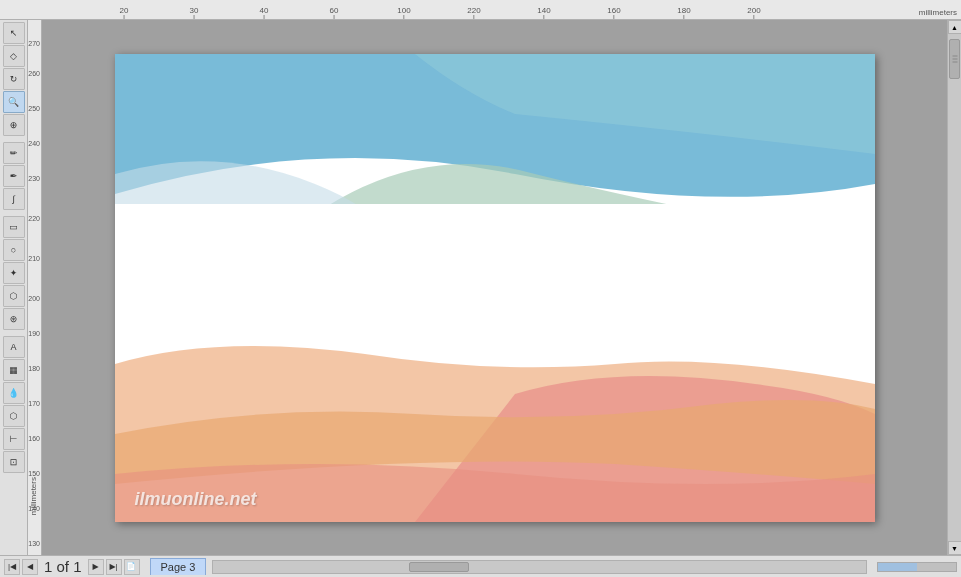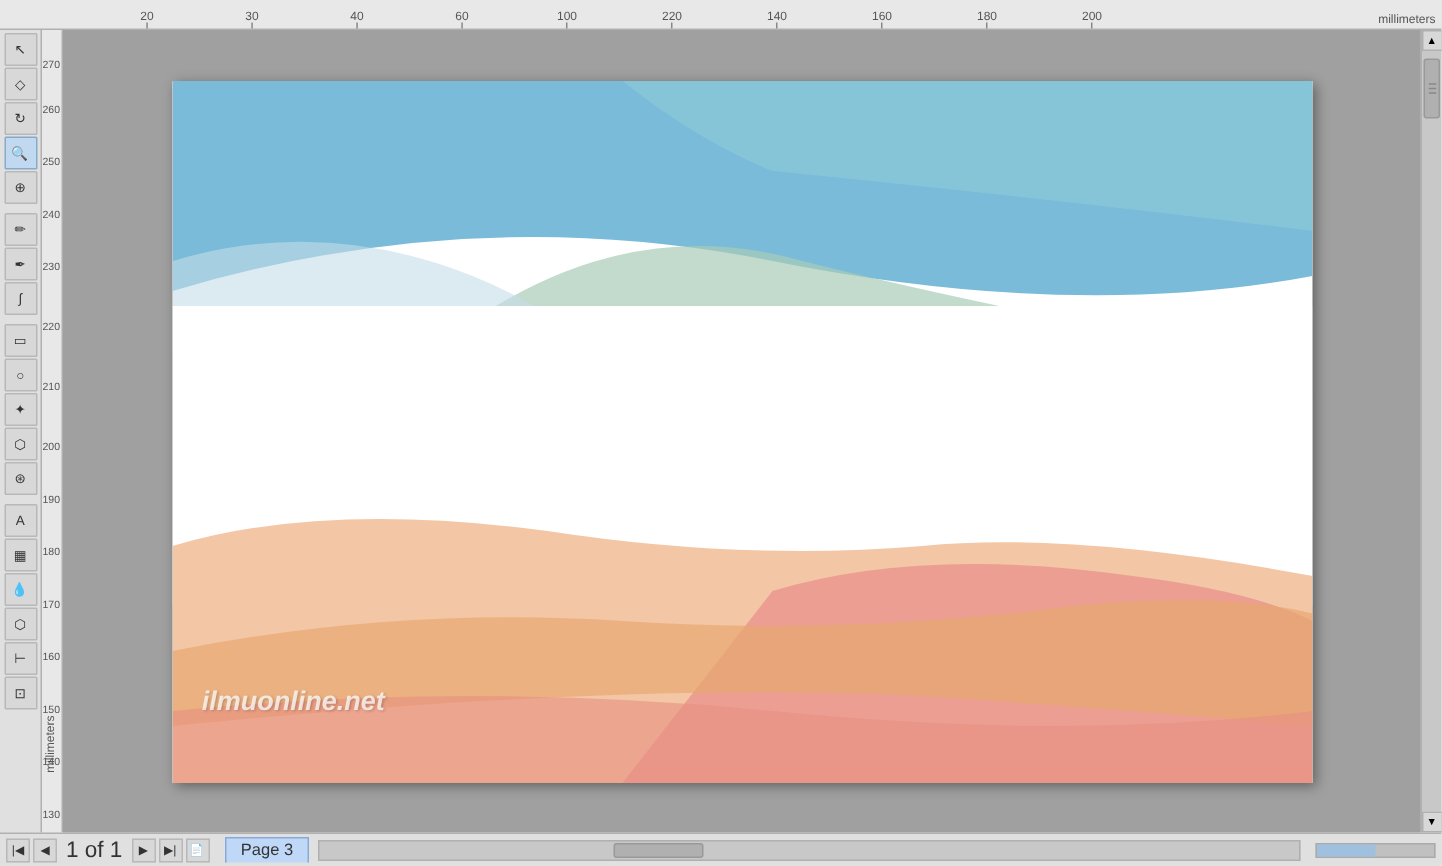--- a/index.html
+++ b/index.html
@@ -14,21 +14,21 @@
       flex-direction: column;
     }
 
     
     .top-ruler {
       height: 20px;
       background: #e8e8e8;
       border-bottom: 1px solid #b0b0b0;
       display: flex;
       align-items: flex-end;
-      padding-left: 38px;
+      padding-left: 64px;
       position: relative;
       flex-shrink: 0;
     }
     .ruler-marks {
       display: flex;
       align-items: flex-end;
       width: 100%;
       height: 100%;
       position: relative;
     }
@@ -122,21 +122,21 @@
       position: absolute;
       top: 0;
       left: 0;
       width: 100%;
       height: 100%;
     }
 
     
     .watermark {
       position: absolute;
-      bottom: 44px;
+      bottom: 12px;
       left: 20px;
       color: rgba(255,255,255,0.75);
       font-size: 18px;
       font-weight: bold;
       font-style: italic;
       z-index: 10;
       text-shadow: 1px 1px 2px rgba(0,0,0,0.2);
       pointer-events: none;
     }
 

